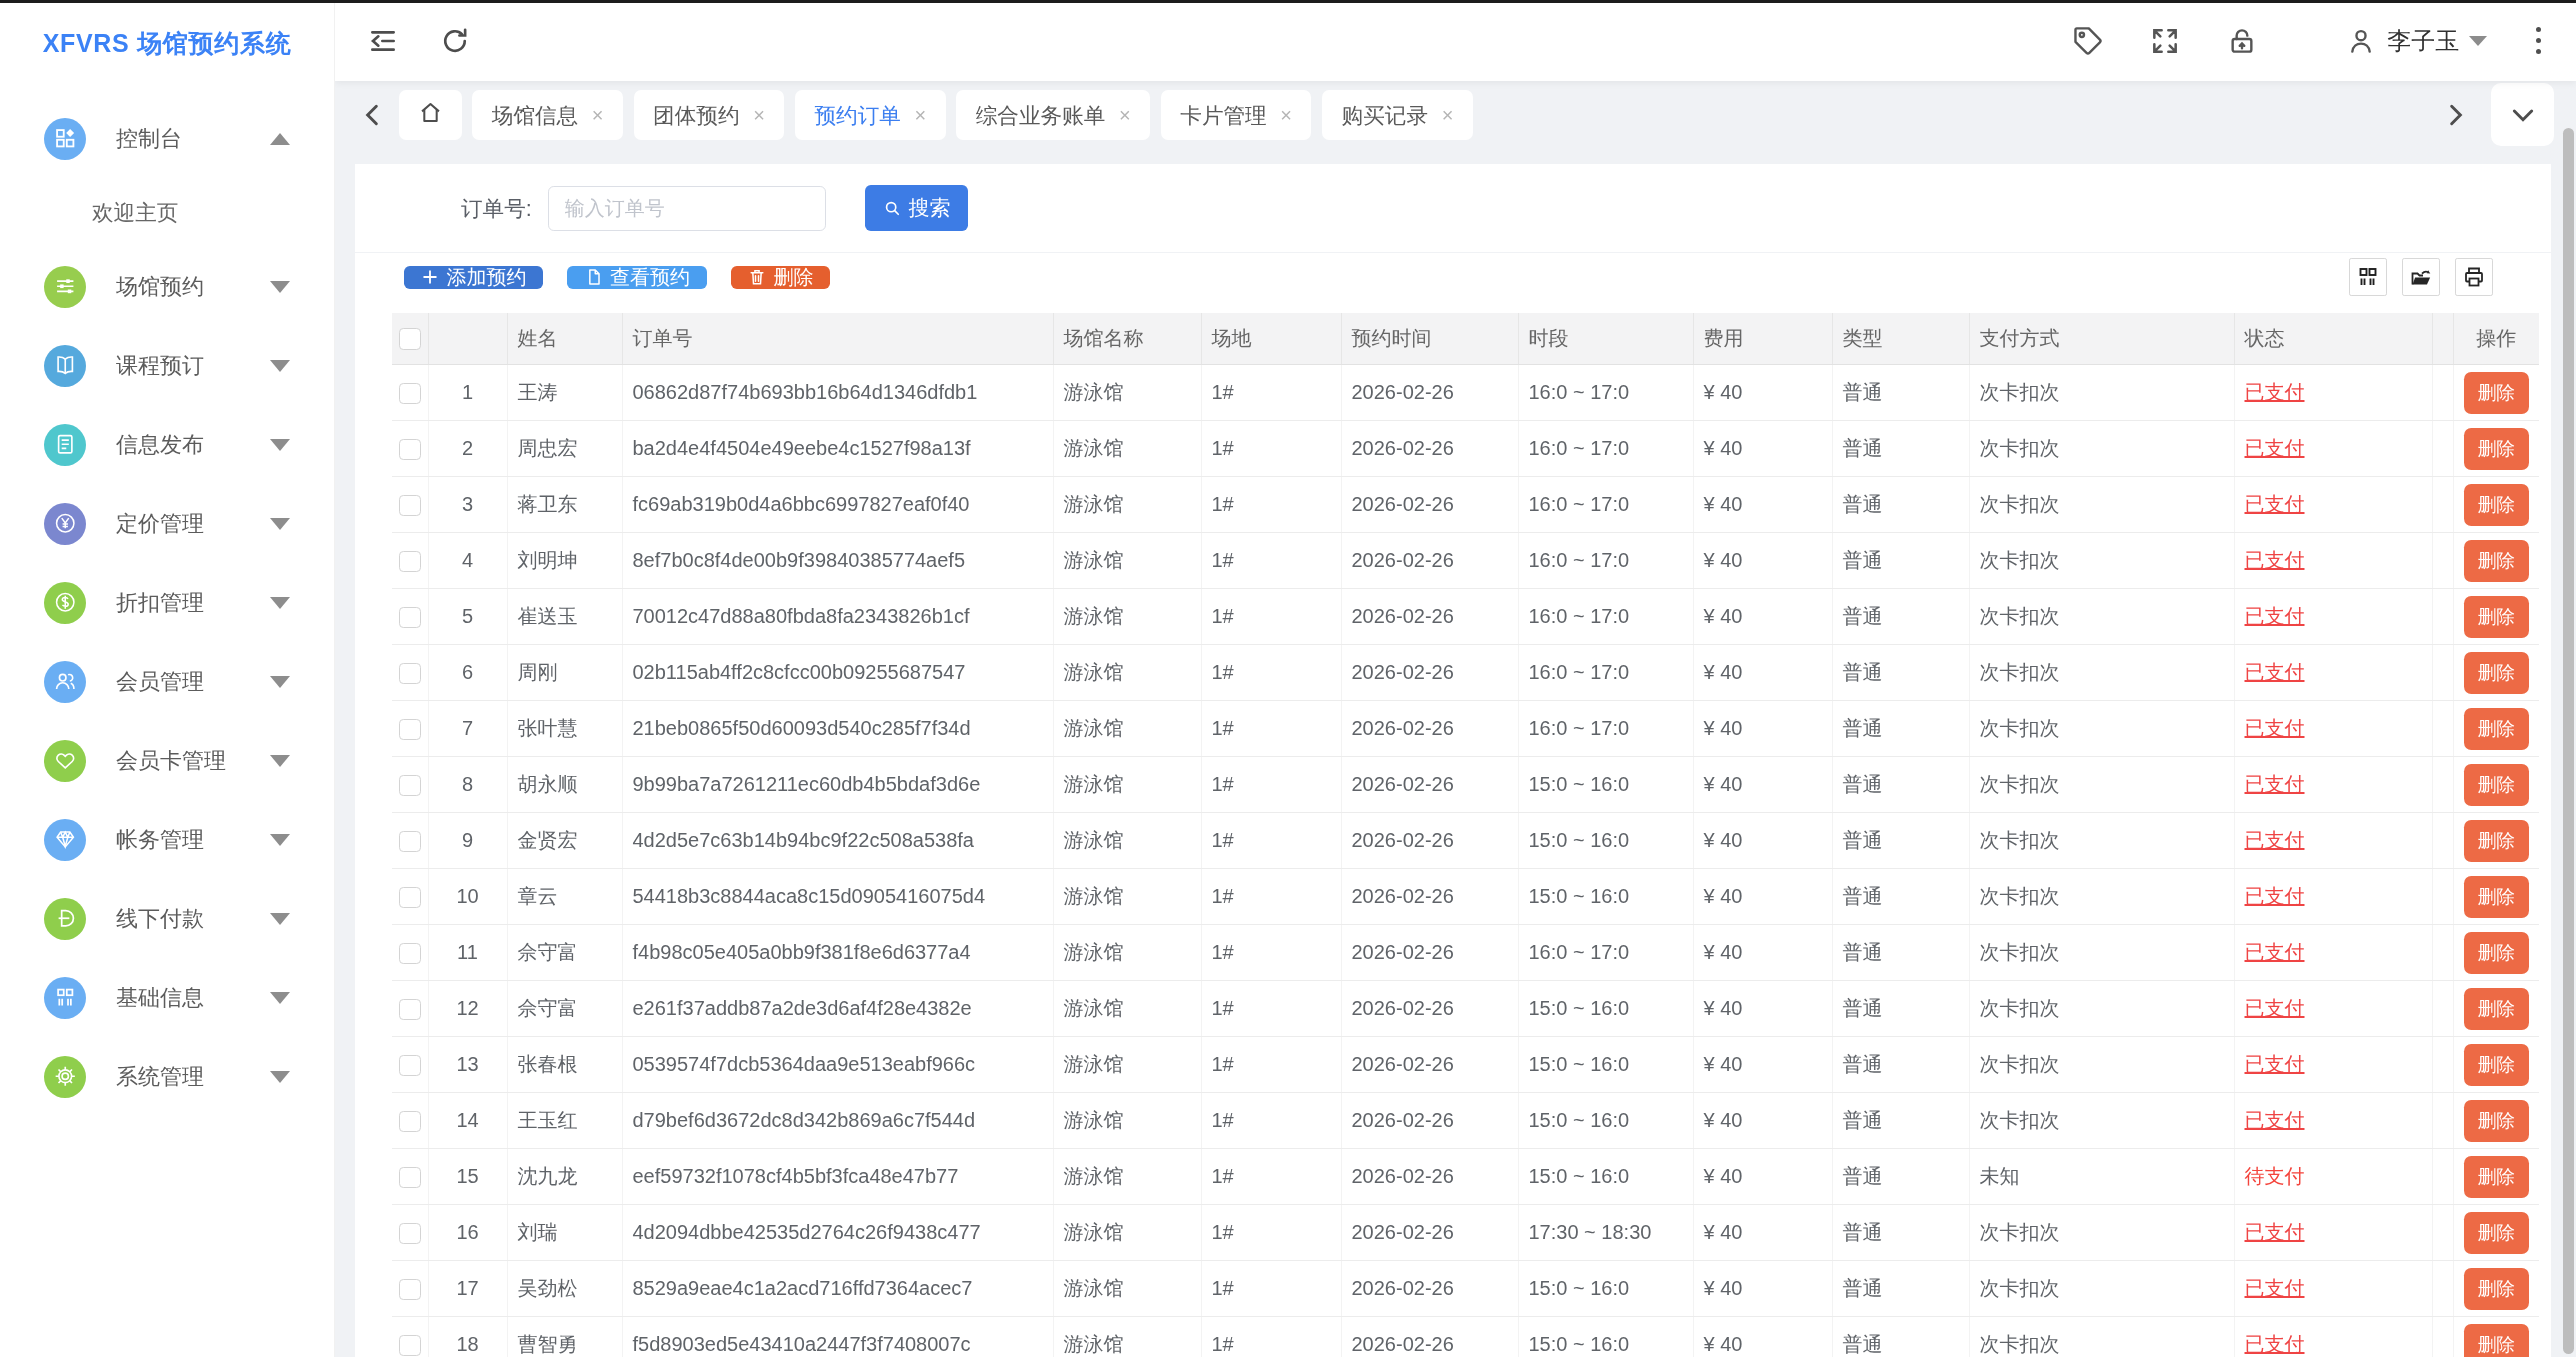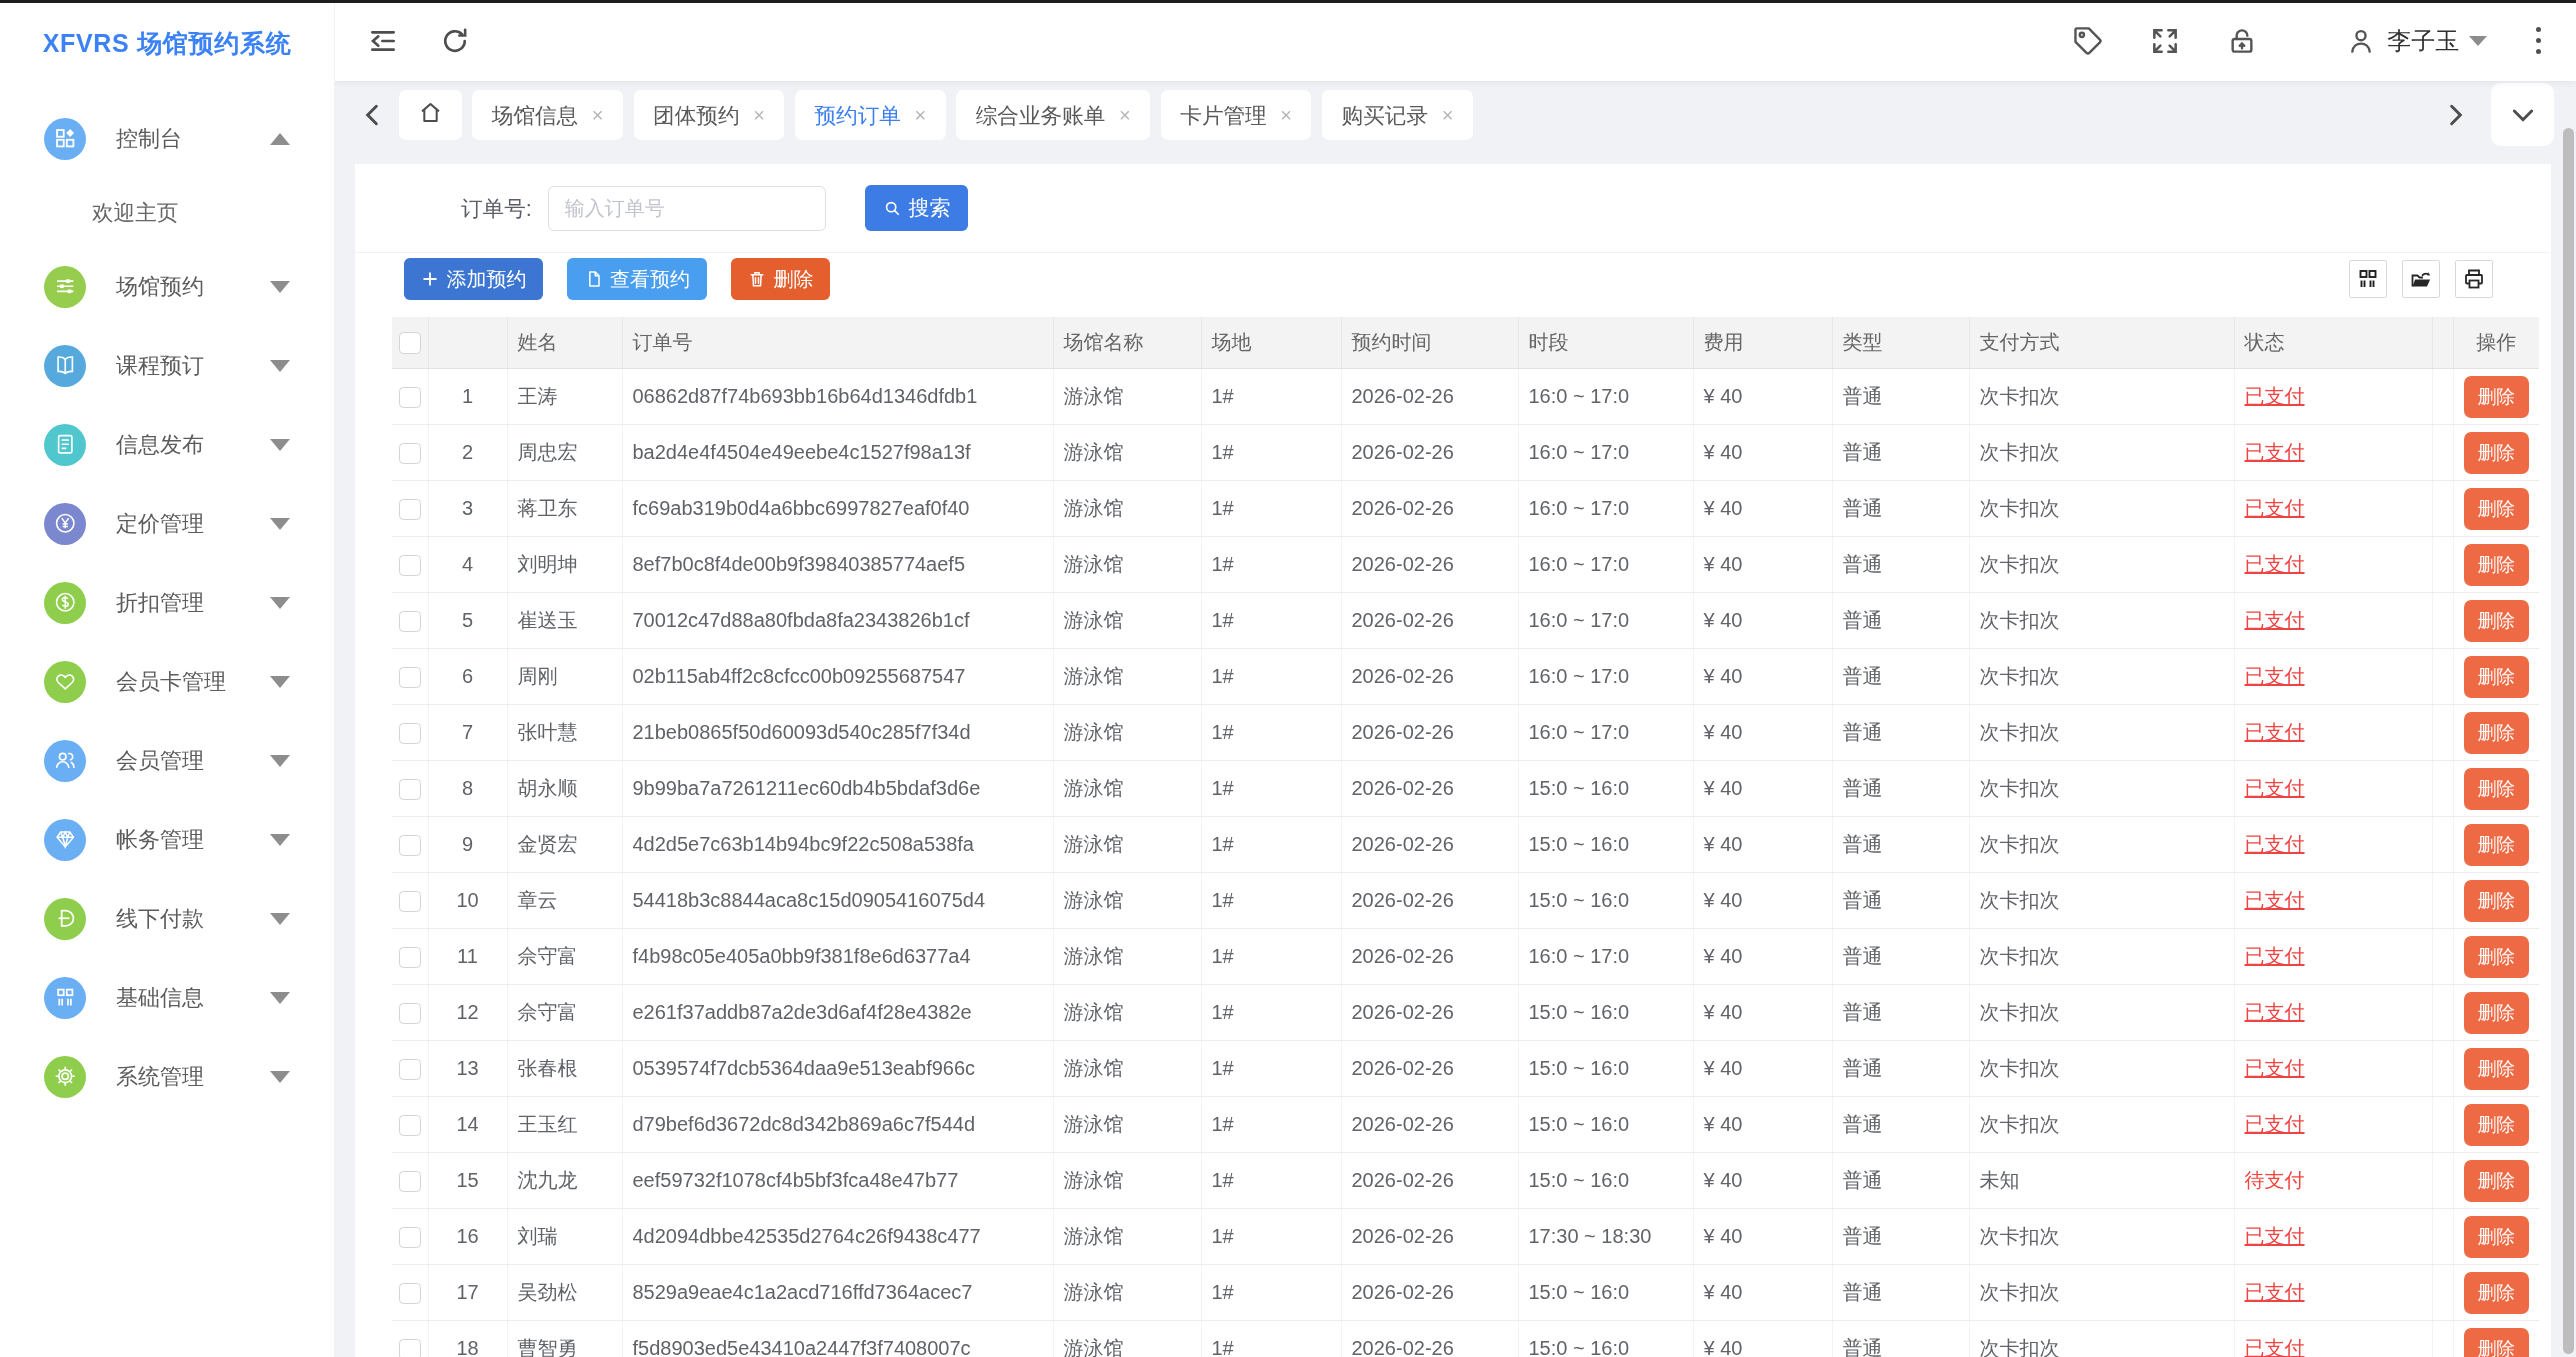--- a/index.html
+++ b/index.html
@@ -52,21 +52,21 @@
   .search-label{margin-left:106px;font-size:21.6px;color:#5a5e66;}
   .search-input{margin-left:16px;width:278px;height:45px;border:1.4px solid #dcdfe6;border-radius:5.8px;font-size:20px;padding:0 16px;color:#333;outline:none;background:#fff;}
   .search-input::placeholder{color:#c0c4cc;}
   .btn{display:inline-flex;align-items:center;justify-content:center;border:none;border-radius:5.8px;color:#fff;cursor:pointer;font-family:inherit;}
   .btn svg{width:20px;height:20px;margin-right:6.5px;}
   .search-btn{margin-left:39px;height:46px;padding:0 17.3px;font-size:21px;background:#3d7ce5;justify-content:flex-end;}
 
   
   .main-panel{position:absolute;left:355px;top:253px;width:2196px;height:1105px;background:#fff;padding:0 13px 0 37px;overflow:hidden;}
   .table-toolbar{display:flex;align-items:center;margin-top:5px;}
-  .action-btn{height:42px;padding:0 16.5px;font-size:20px;margin-right:24px;}
+  .action-btn{height:23px;padding:0 16.5px;font-size:20px;margin-right:24px;}
   .action-btn.add{background:#3c76d2;margin-left:11.5px;}
   .action-btn.view{background:#4a9ef0;}
   .action-btn.del{background:#e55f2e;}
   .tool-icons{margin-left:auto;display:flex;margin-right:45px;}
   .tool-icon{width:38px;height:38px;border:1.4px solid #d8d8d8;background:#fff;border-radius:2.2px;margin-left:15px;display:flex;align-items:center;justify-content:center;cursor:pointer;}
   .tool-icon svg{width:24px;height:24px;}
 
   table{border-collapse:collapse;table-layout:fixed;width:2146px;margin-top:16.5px;}
   th{height:52px;background:#f3f3f4;font-size:20px;color:#666;font-weight:400;text-align:left;padding-left:10px;border-right:1.4px solid #e6e6e6;border-bottom:1.4px solid #e2e2e2;}
   td{height:56px;font-size:20px;color:#5f6368;padding-left:10px;border-right:1.4px solid #f3f3f3;border-bottom:1.4px solid #ececec;background:#fff;white-space:nowrap;overflow:hidden;}
@@ -148,37 +148,37 @@
         <span class="menu-icon" style="background: rgb(143, 206, 76);">
           <svg viewBox="0 0 24 24" fill="none" stroke="#fff" stroke-width="1.5">
             <circle cx="12" cy="12" r="8.5"></circle>
             <path d="M14.7 8.7c-.6-.9-1.6-1.4-2.7-1.4-1.6 0-2.9.9-2.9 2.1 0 2.9 5.8 1.6 5.8 4.5 0 1.2-1.3 2.1-2.9 2.1-1.1 0-2.1-.5-2.7-1.4M12 5.7v12.6"></path>
           </svg>
         </span>
         <span class="menu-label">折扣管理</span>
         <span class="menu-arrow down"></span>
       </div>
       <div class="menu-item">
-        <span class="menu-icon" style="background: rgb(143, 206, 76);">
-          <svg viewBox="0 0 24 24" fill="none" stroke="#fff" stroke-width="1.6">
-            <path d="M12 19.5l-6.8-6.3c-1.9-1.8-1.9-4.6 0-6.3 1.7-1.5 4.3-1.3 5.9.3l.9 1 .9-1c1.6-1.6 4.2-1.8 5.9-.3 1.9 1.7 1.9 4.5 0 6.3z"></path>
-          </svg>
-        </span>
-        <span class="menu-label">会员卡管理</span>
-        <span class="menu-arrow down"></span>
-      </div>
-      <div class="menu-item">
         <span class="menu-icon" style="background: rgb(106, 174, 243);">
           <svg viewBox="0 0 24 24" fill="none" stroke="#fff" stroke-width="1.6">
             <circle cx="9.5" cy="8.5" r="3.2"></circle>
             <path d="M3.5 19.5c0-3.3 2.7-6 6-6s6 2.7 6 6"></path>
             <path d="M14.8 5.7a3.2 3.2 0 1 1 1.7 6.1M17.4 13.9c2 .8 3.1 2.7 3.1 5.6"></path>
           </svg>
         </span>
         <span class="menu-label">会员管理</span>
+        <span class="menu-arrow down"></span>
+      </div>
+      <div class="menu-item">
+        <span class="menu-icon" style="background: rgb(143, 206, 76);">
+          <svg viewBox="0 0 24 24" fill="none" stroke="#fff" stroke-width="1.6">
+            <path d="M12 19.5l-6.8-6.3c-1.9-1.8-1.9-4.6 0-6.3 1.7-1.5 4.3-1.3 5.9.3l.9 1 .9-1c1.6-1.6 4.2-1.8 5.9-.3 1.9 1.7 1.9 4.5 0 6.3z"></path>
+          </svg>
+        </span>
+        <span class="menu-label">会员卡管理</span>
         <span class="menu-arrow down"></span>
       </div>
       <div class="menu-item">
         <span class="menu-icon" style="background: rgb(106, 174, 243);">
           <svg viewBox="0 0 24 24" fill="none" stroke="#fff" stroke-width="1.5">
             <path d="M7.5 5h9l3.5 5-8 9.5L4 10z"></path>
             <path d="M4 10h16M9.5 10l2.5 9 2.5-9M7.5 5l2 5 2.5-5 2.5 5 2-5"></path>
           </svg>
         </span>
         <span class="menu-label">帐务管理</span>

